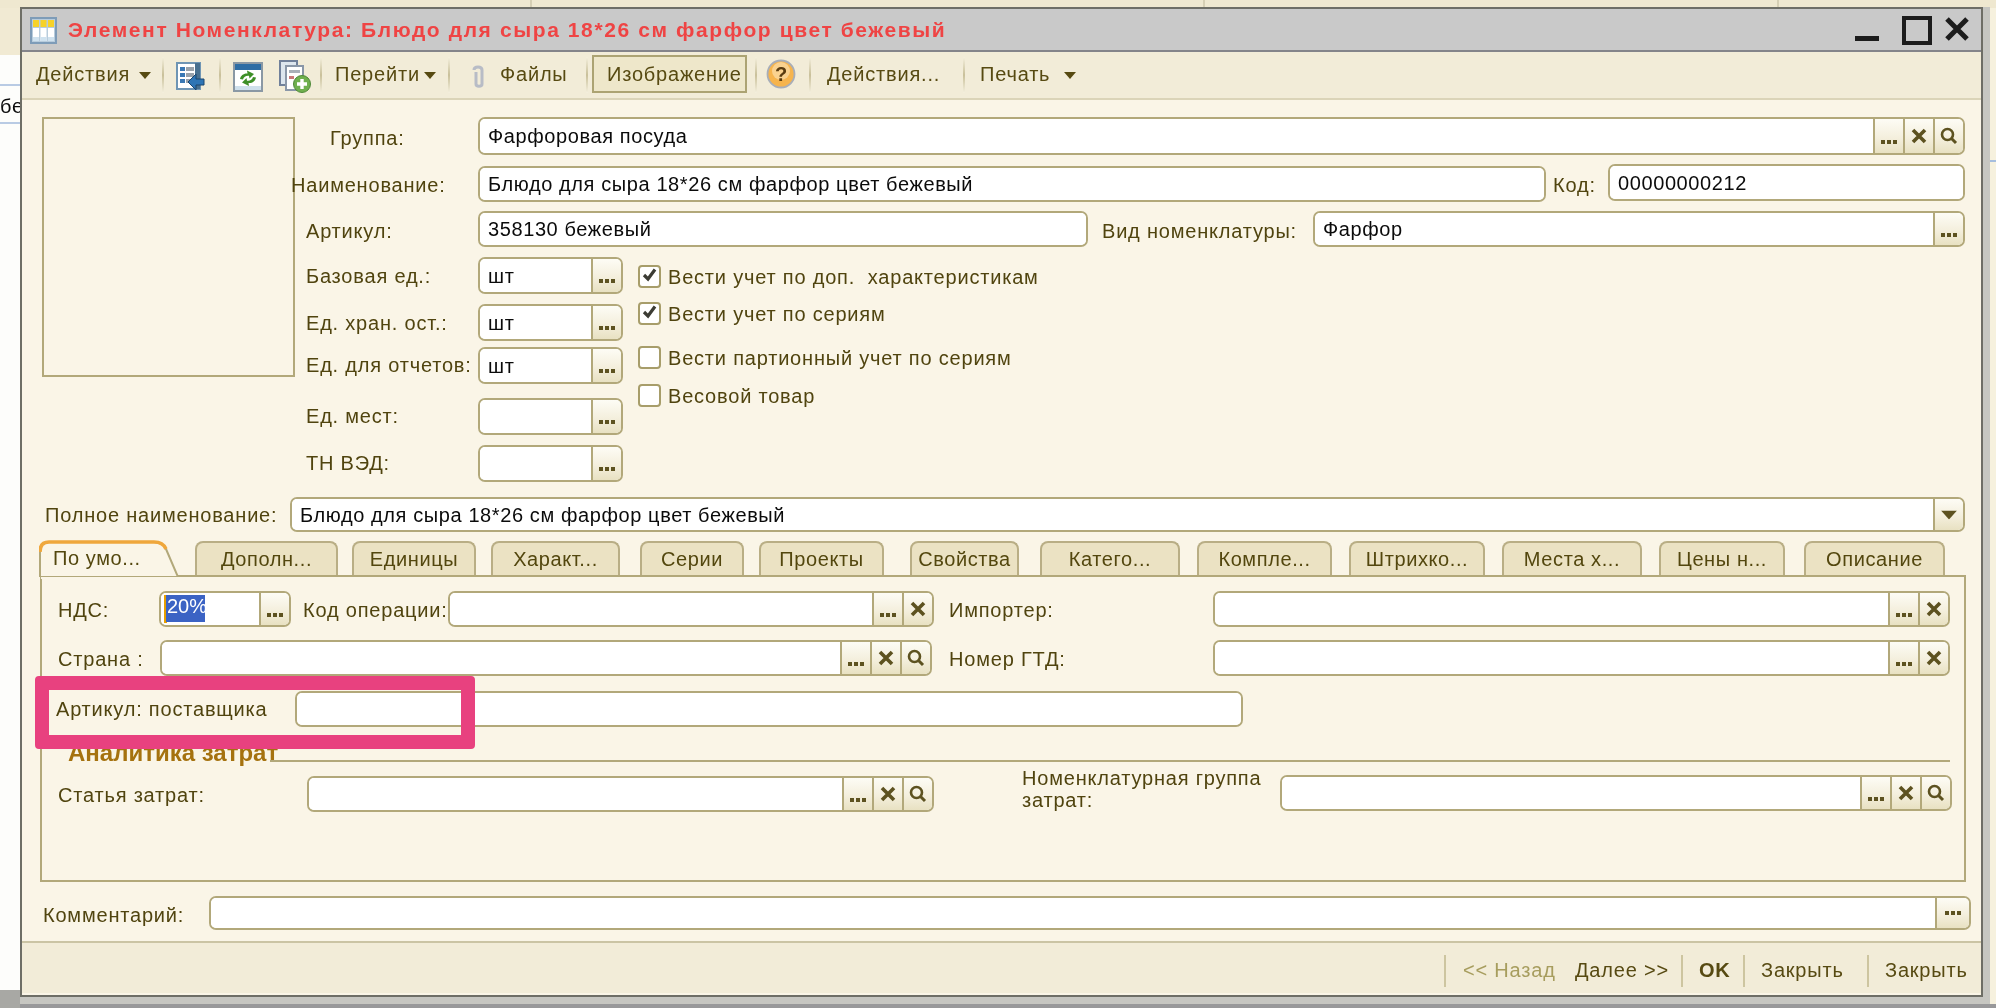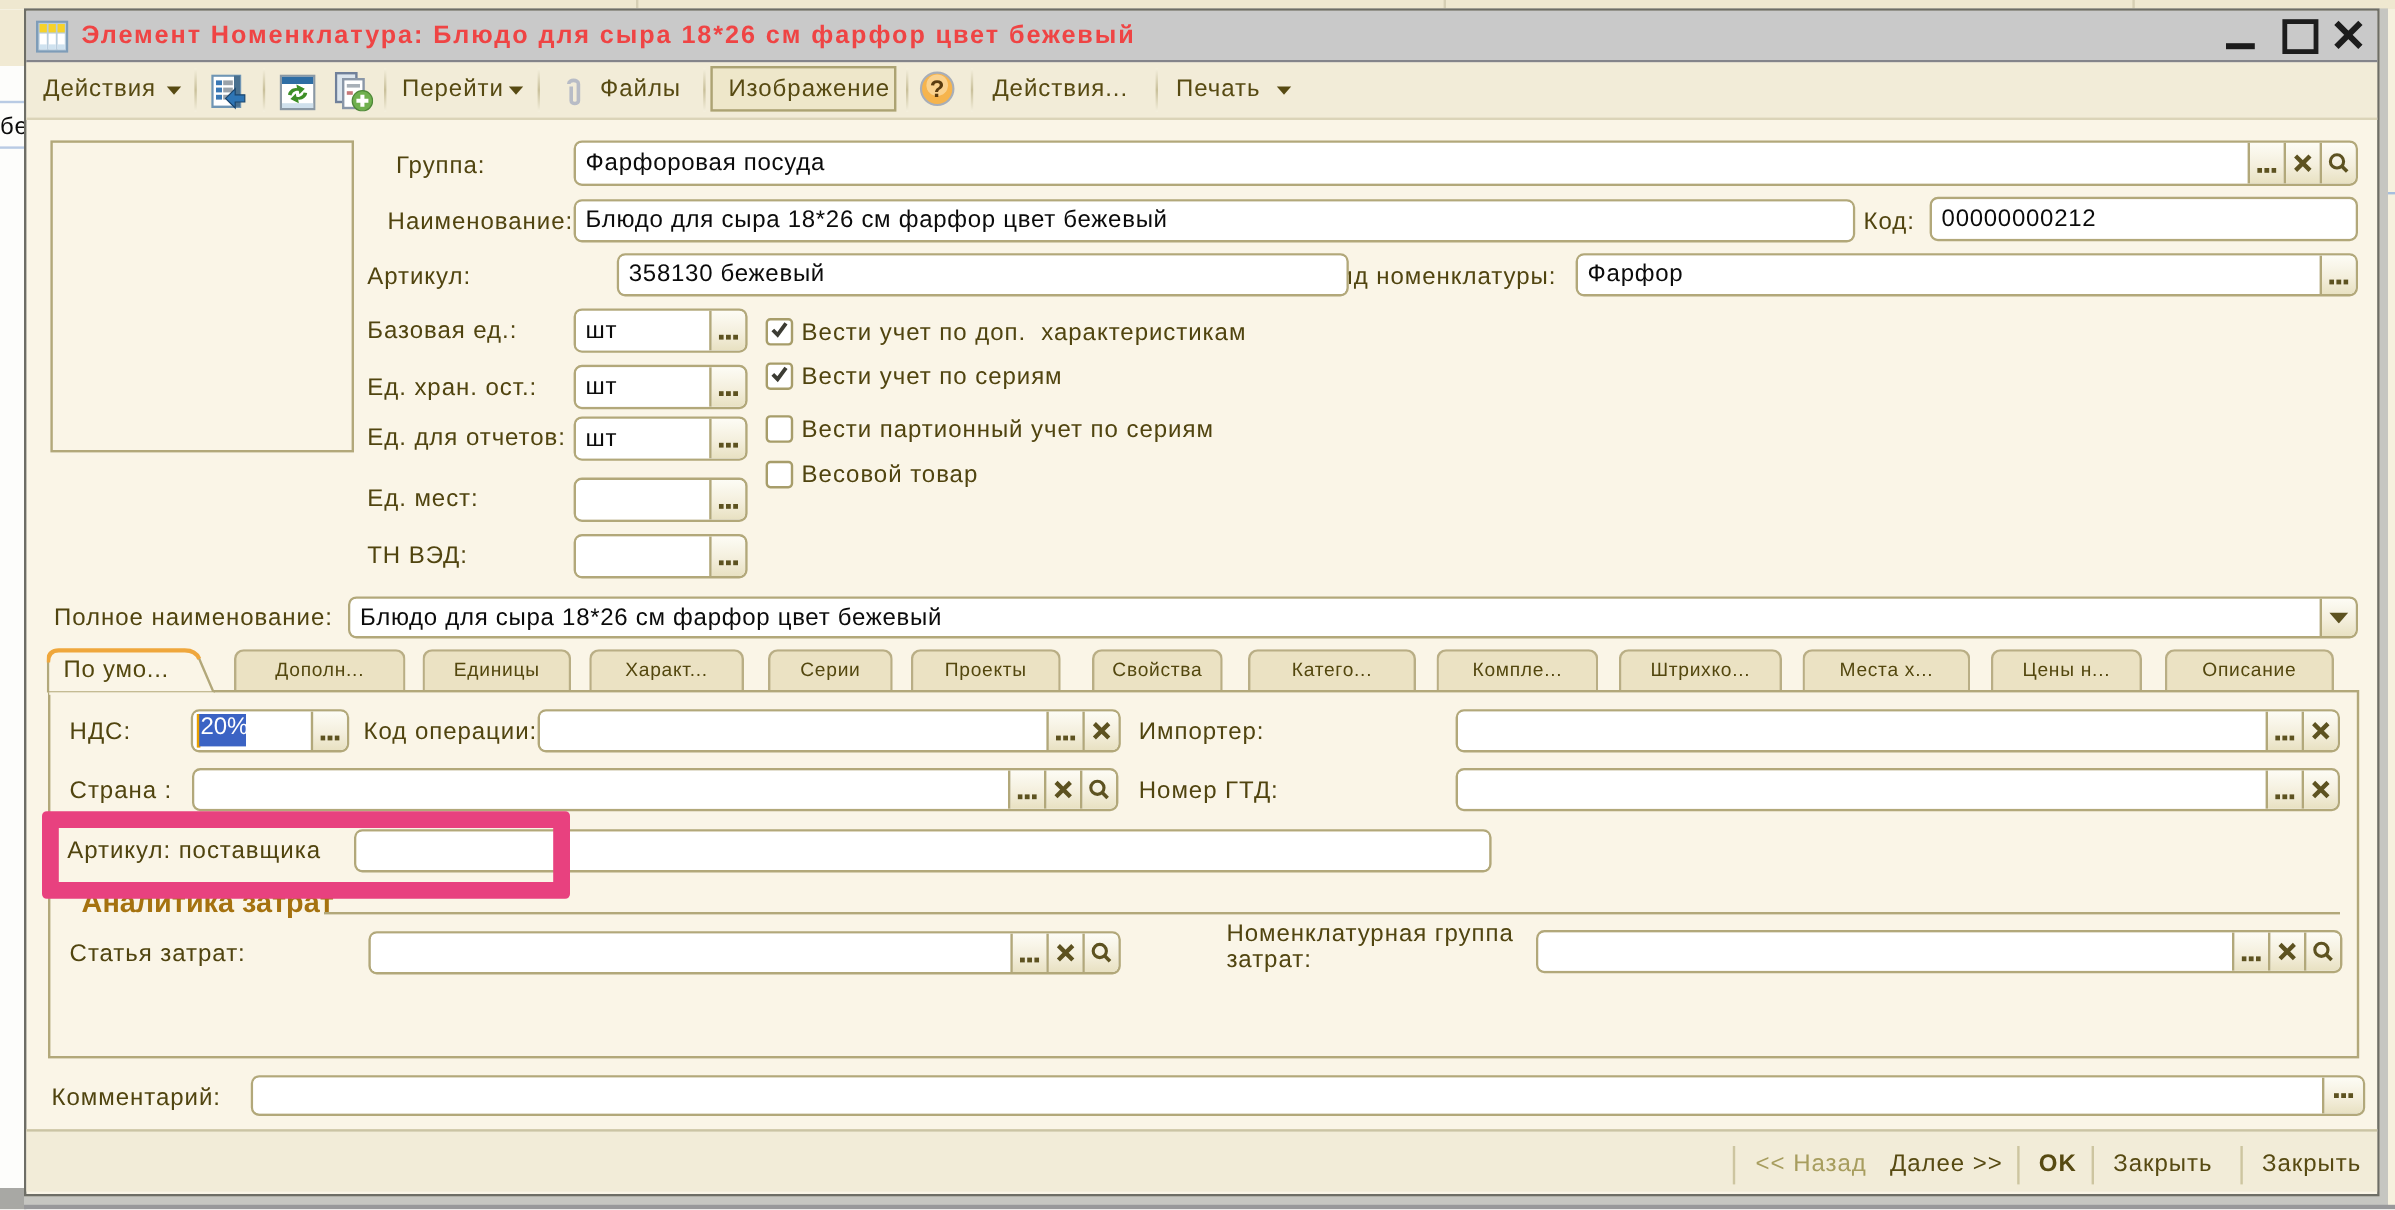--- a/index.html
+++ b/index.html
@@ -13,21 +13,21 @@
   .fwhite{flex:1 1 auto;background:#ffffff;padding-left:24px;}
   .fbtn{width:28px;flex:0 0 28px;background:linear-gradient(#fdfcf5, #f4efdd 55%, #e8e1c2);
     border-left:2px solid #b2a87a;position:relative;}
   .fbtn svg{position:absolute;left:50%;top:50%;transform:translate(-50%,-50%);}
   .fbtn svg.dots{top:68%;}
   .ftext{position:absolute;font-size:20px;color:#0b0b0b;white-space:nowrap;left:8px;top:50%;transform:translateY(-50%);letter-spacing:0.6px;}
   .sep{position:absolute;width:2px;background:linear-gradient(#f4efdd,#c9c09a 50%,#f4efdd);}
   .tbtxt{position:absolute;font-size:20px;color:#574a12;white-space:nowrap;letter-spacing:0.8px;}
   .tri{position:absolute;width:0;height:0;border-left:6px solid transparent;border-right:6px solid transparent;border-top:7px solid #574a12;}
   .tab{position:absolute;top:541px;height:34px;box-sizing:border-box;background:#ebe2c3;border:2px solid #b9ae85;border-bottom:none;
-    border-radius:8px 8px 0 0;font-size:16px;color:#53470e;text-align:center;line-height:32px;letter-spacing:0.6px;}
+    border-radius:8px 8px 0 0;font-size:20px;color:#53470e;text-align:center;line-height:32px;letter-spacing:0.6px;}
   .cb{position:absolute;width:19px;height:19px;background:#fff;border:2px solid #a79d6a;border-radius:4px;}
 </style>
 </head>
 <body>
 <div id="stage">
 
   <div class="abs" style="left:0;top:0;width:1996px;height:8px;background:#efe8d0;"></div>
   <div class="abs" style="left:0;top:8px;width:22px;height:1000px;background:#fdfdfb;"></div>
   <div class="abs" style="left:0;top:8px;width:22px;height:47px;background:#f1ead3;"></div>
   <div class="abs" style="left:0;top:84px;width:22px;height:2px;background:#b9cbe4;"></div>
@@ -117,21 +117,21 @@
   </svg>
   <div class="sep" style="left:809px;top:57px;height:36px;"></div>
   <div class="tbtxt" style="left:827px;top:63px;">Действия...</div>
   <div class="sep" style="left:963px;top:57px;height:36px;"></div>
   <div class="tbtxt" style="left:980px;top:63px;">Печать</div>
   <div class="tri" style="left:1064px;top:72px;"></div>
 
   <div class="abs" style="left:42px;top:117px;width:253px;height:260px;border:2px solid #b2a87a;box-sizing:border-box;"></div>
 
   <div class="lbl" style="left:306px;top:127px;margin-left:24px;">Группа:</div>
-  <div class="lbl" style="left:323px;top:174px;text-align:right;">Наименование:</div>
+  <div class="lbl" style="left:291px;top:174px;text-align:right;">Наименование:</div>
   <div class="lbl" style="left:306px;top:220px;">Артикул:</div>
   <div class="lbl" style="left:306px;top:265px;">Базовая ед.:</div>
   <div class="lbl" style="left:306px;top:312px;">Ед. хран. ост.:</div>
   <div class="lbl" style="left:306px;top:354px;">Ед. для отчетов:</div>
   <div class="lbl" style="left:306px;top:405px;">Ед. мест:</div>
   <div class="lbl" style="left:306px;top:452px;">ТН ВЭД:</div>
   <div class="lbl" style="left:1553px;top:174px;">Код:</div>
   <div class="lbl" style="left:1102px;top:220px;">Вид номенклатуры:</div>
   <div class="lbl" style="left:45px;top:504px;">Полное наименование:</div>
 
@@ -163,21 +163,21 @@
     <div class="fwhite" style="position:relative;">
         <span class="ftext">Блюдо для сыра 18*26 см фарфор цвет бежевый</span>
       </div>
   </div>
   <div class="fldgrp" style="left:1608px;top:164px;width:357px;height:37px;">
     <div class="fwhite" style="position:relative;">
         <span class="ftext">00000000212</span>
       </div>
   </div>
 
-  <div class="fldgrp" style="left:478px;top:211px;width:610px;height:36px;margin-left:36px;">
+  <div class="fldgrp" style="left:478px;top:211px;width:610px;height:36px;">
     <div class="fwhite" style="position:relative;">
         <span class="ftext">358130 бежевый</span>
       </div>
   </div>
   <div class="fldgrp" style="left:1313px;top:211px;width:652px;height:36px;">
     <div class="fwhite" style="position:relative;">
         <span class="ftext">Фарфор</span>
       </div>
     <div class="fbtn">
         <svg class="dots" width="16" height="6" viewBox="0 0 16 6">

